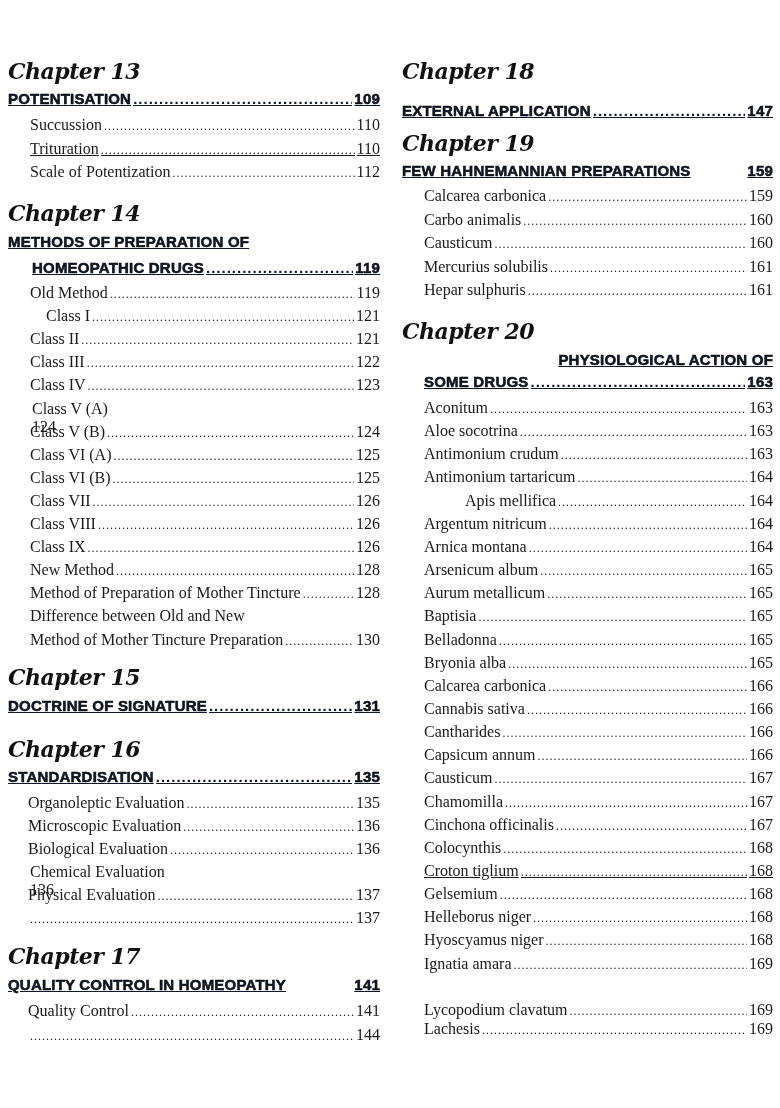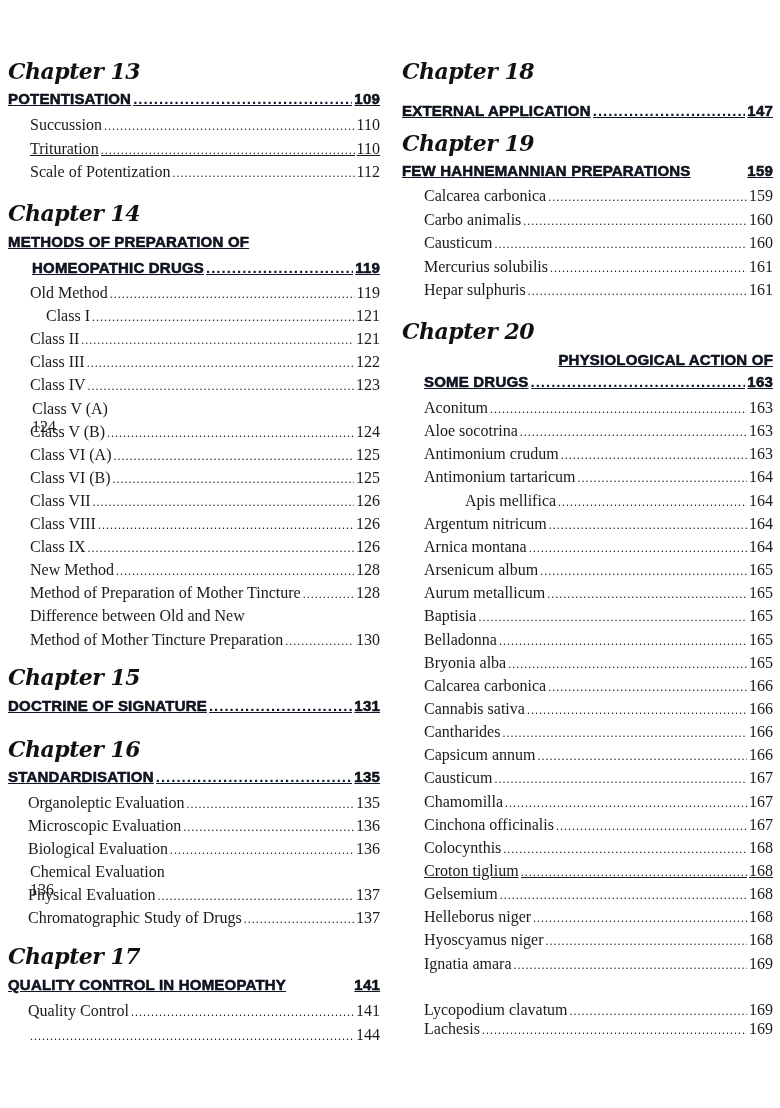--- a/index.html
+++ b/index.html
@@ -165,21 +165,20 @@
       <span class="label">Chemical Evaluation</span>
       <span class="dots"></span>
       <span class="page">136</span>
     </div>
     <div class="row sub" style="top: 886px; left: 20px; right: 0px;">
       <span class="label">Physical Evaluation</span>
       <span class="dots"></span>
       <span class="page">137</span>
     </div>
     <div class="row sub" style="top: 909px; left: 20px; right: 0px;">
-      <span class="label">Chromatographic Study of Drugs</span>
       <span class="dots"></span>
       <span class="page">137</span>
     </div>
     <div class="chapter" style="top: 943px;">Chapter 17</div>
     <div class="row head nodots" style="top: 976px; left: 0px; right: 0px;">
       <span class="label">QUALITY CONTROL IN HOMEOPATHY</span>
       <span class="dots"></span>
       <span class="page">141</span>
     </div>
     <div class="row sub" style="top: 1002px; left: 20px; right: 0px;">

